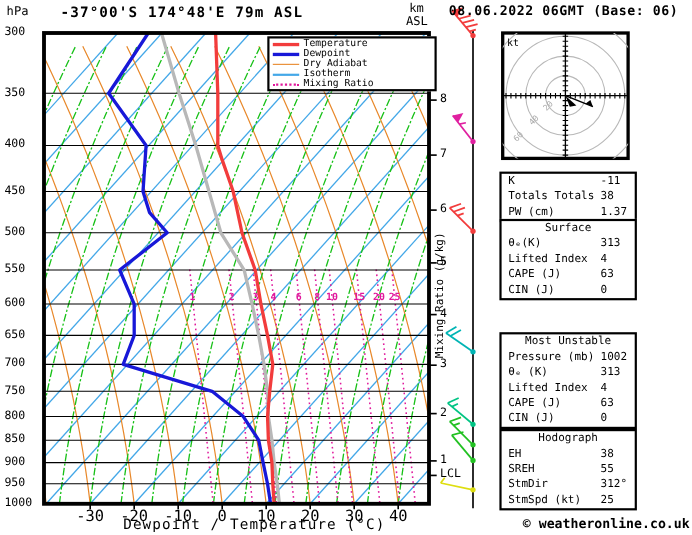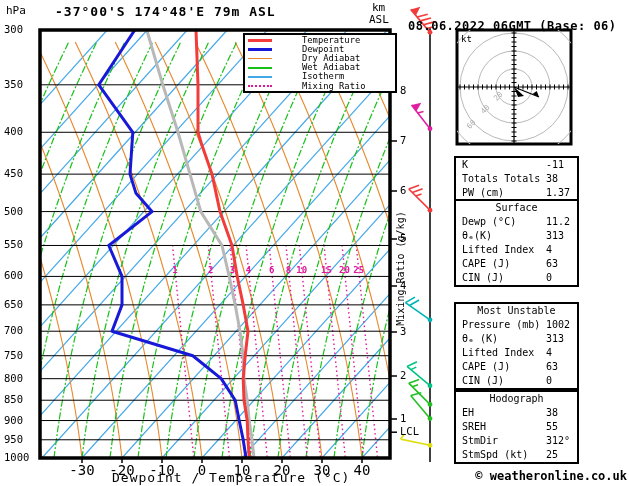--- a/index.html
+++ b/index.html
@@ -8,21 +8,21 @@
   .abs{position:absolute;}
   .ttl{font-weight:bold;font-size:13px;letter-spacing:1px;white-space:nowrap;}
   .dt{font-weight:bold;font-size:12px;letter-spacing:0.5px;white-space:nowrap;}
   .axlbl{font-size:11px;white-space:nowrap;}
   .plbl{font-size:10.5px;width:30px;}
   .xlbl{font-size:14px;text-align:center;width:34px;}
   .xtitle{font-size:13px;letter-spacing:1px;white-space:nowrap;}
   #legend{left:243px;top:33px;width:147px;border:2px solid #000;background:#fff;z-index:5;padding:1px 0 0 3px;}
   .lgrow{display:flex;align-items:center;height:9.1px;}
   .lgsw{width:24px;margin-right:4px;flex:0 0 24px;}
-  .lgtx{font-size:8.8px;white-space:nowrap;line-height:9px;margin-left:26px;}
+  .lgtx{font-size:8.8px;white-space:nowrap;line-height:9px;}
   .statbox{left:454px;width:121px;border:2px solid #000;background:#fff;font-size:10px;}
   .sthead{text-align:center;height:14px;line-height:14px;white-space:nowrap;}
   .strow{position:relative;height:14px;line-height:14px;padding-left:6px;white-space:nowrap;}
   .stval{position:absolute;left:90px;top:0;}
   #mixlabel{left:325px;top:263px;width:150px;text-align:center;font-size:10px;
             transform:rotate(-90deg);white-space:nowrap;}
   #copyright{right:2px;top:469px;font-weight:bold;font-size:12px;}
   .kmlbl{font-size:10.5px;}
   svg{position:absolute;left:0;top:0;}
 </style>
@@ -267,38 +267,34 @@
         <line x1="514" y1="87" x2="539" y2="97" stroke="#000" stroke-width="1.3"></line>
         <polygon points="539,97 532,95.5 535.5,91.5" fill="#000" transform="rotate(12 539 97)"></polygon>
         <polygon points="514,87 524,96 518,97" fill="#000"></polygon>
       </g>
     </svg>
 
   <div class="abs axlbl" style="left:6px;top:4px;">hPa</div>
   <div class="abs ttl" style="left:55px;top:4px;">-37°00'S 174°48'E 79m ASL</div>
   <div class="abs axlbl" style="left:372px;top:1px;">km</div>
   <div class="abs axlbl" style="left:369px;top:13px;">ASL</div>
-  <div class="abs dt" style="left:408px;top:19px;">08.06.2022 06GMT (Base: 06)</div>
+  <div class="abs dt" style="left:408px;top:3px;">08.06.2022 06GMT (Base: 06)</div>
 
   <div id="legend" class="abs">
       <div class="lgrow" style="">
         <div class="lgsw" style="background: rgb(242, 60, 60); height: 3.5px;"></div>
         <div class="lgtx" style="">Temperature</div>
       </div>
       <div class="lgrow" style="">
         <div class="lgsw" style="background: rgb(24, 24, 216); height: 3.5px;"></div>
         <div class="lgtx" style="">Dewpoint</div>
       </div>
       <div class="lgrow" style="">
         <div class="lgsw" style="background: rgb(232, 136, 42); height: 1.5px;"></div>
         <div class="lgtx" style="">Dry Adiabat</div>
-      </div>
-      <div class="lgrow" style="">
-        <div class="lgsw" style="background: rgb(24, 193, 24); height: 1.5px;"></div>
-        <div class="lgtx" style="">Wet Adiabat</div>
       </div>
       <div class="lgrow" style="">
         <div class="lgsw" style="background: rgb(68, 168, 232); height: 1.5px;"></div>
         <div class="lgtx" style="">Isotherm</div>
       </div>
       <div class="lgrow" style="">
         <div class="lgsw" style="border-top: 2px dotted rgb(224, 24, 156);"></div>
         <div class="lgtx" style="">Mixing Ratio</div>
       </div>
     </div>
@@ -345,21 +341,20 @@
   <div class="abs xtitle" style="left:112px;top:470px;">Dewpoint / Temperature (°C)</div>
   <div id="mixlabel" class="abs">Mixing Ratio (g/kg)</div>
 
   <div id="statbox-indices" class="abs statbox" style="top:156px;">
       <div class="strow" style=""><div class="stlbl" style="display:inline;">K</div><div class="stval" style="">-11</div></div>
       <div class="strow" style=""><div class="stlbl" style="display:inline;">Totals Totals</div><div class="stval" style="">38</div></div>
       <div class="strow" style=""><div class="stlbl" style="display:inline;">PW (cm)</div><div class="stval" style="">1.37</div></div>
     </div>
   <div id="statbox-surface" class="abs statbox" style="top:199px;">
     <div class="sthead">Surface</div>
-      <div class="strow" style=""><div class="stlbl" style="display:inline;">Dewp (°C)</div><div class="stval" style="">11.2</div></div>
       <div class="strow" style=""><div class="stlbl" style="display:inline;">θₑ(K)</div><div class="stval" style="">313</div></div>
       <div class="strow" style=""><div class="stlbl" style="display:inline;">Lifted Index</div><div class="stval" style="">4</div></div>
       <div class="strow" style=""><div class="stlbl" style="display:inline;">CAPE (J)</div><div class="stval" style="">63</div></div>
       <div class="strow" style=""><div class="stlbl" style="display:inline;">CIN (J)</div><div class="stval" style="">0</div></div>
     </div>
   <div id="statbox-mu" class="abs statbox" style="top:302px;">
     <div class="sthead">Most Unstable</div>
   <div class="strow" style=""><div class="stlbl" style="display:inline;">Pressure (mb)</div><div class="stval" style="">1002</div></div>
       <div class="strow" style=""><div class="stlbl" style="display:inline;">θₑ (K)</div><div class="stval" style="">313</div></div>
       <div class="strow" style=""><div class="stlbl" style="display:inline;">Lifted Index</div><div class="stval" style="">4</div></div>

